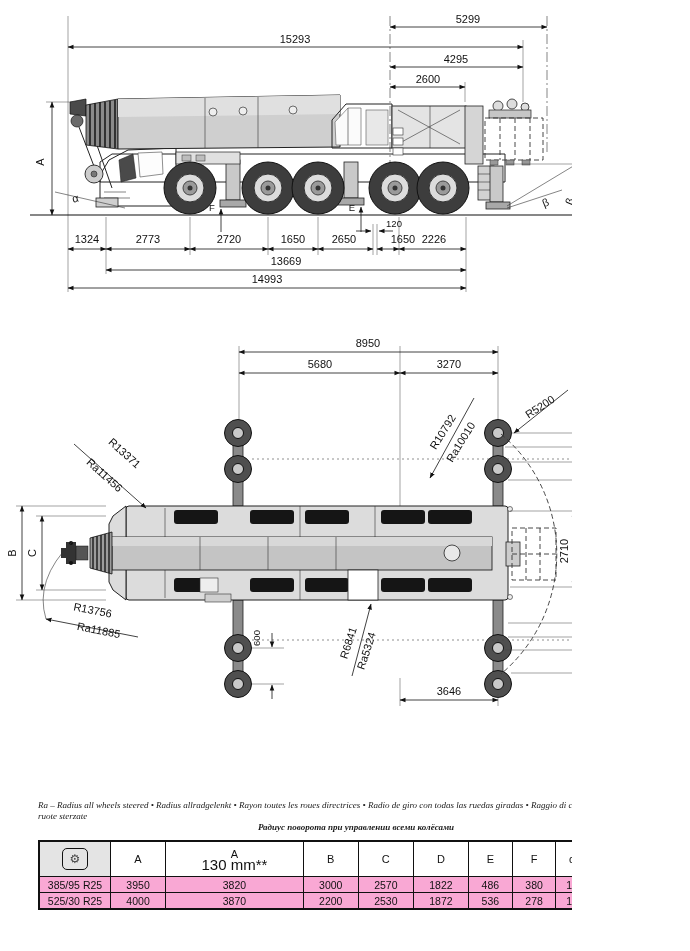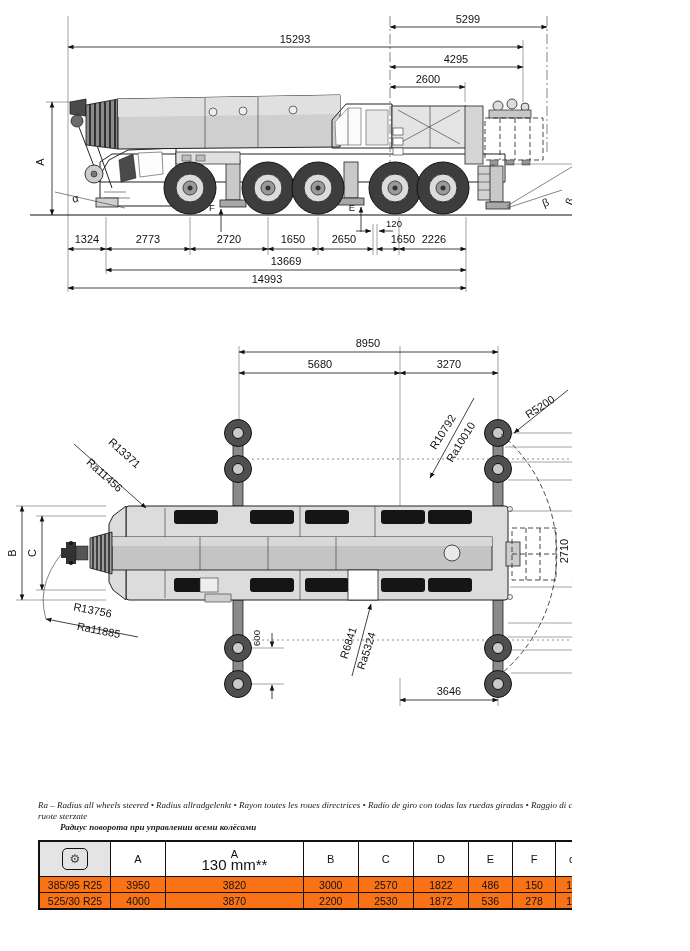--- a/index.html
+++ b/index.html
@@ -14,32 +14,32 @@
   .xl{stroke:#444;stroke-width:.5;fill:none;}
   .cl{stroke:#333;stroke-width:.6;fill:none;stroke-dasharray:10 3 2 3;}
   .ol{stroke:#222;stroke-width:1;fill:none;}
   .thin{stroke:#333;stroke-width:.6;fill:none;}
   .dash{stroke:#333;stroke-width:.9;fill:none;stroke-dasharray:5 3;}
   .dot{stroke:#444;stroke-width:.6;fill:none;stroke-dasharray:2 3;}
   
   .fnote{position:absolute;left:38px;font-family:"Liberation Serif","DejaVu Serif",serif;
          font-style:italic;font-size:9px;line-height:11px;color:#1a1a1a;}
   #fnote-ra{top:800px;width:614px;}
-  #fnote-ra .l2{margin-left:22px;font-weight:bold;}
+  #fnote-ra .l2{margin-left:22px;font-weight:bold;text-align:center;}
   #fnote-low{top:926px;}
   
   .spec-table{position:absolute;left:38px;top:840px;width:614px;border-collapse:collapse;
               border:2px solid #111;font-size:10.5px;}
   .spec-table th,.spec-table td{border:1px solid #111;text-align:center;vertical-align:middle;
               padding:0 2px;height:15px;font-weight:normal;}
   .spec-table thead th{height:34px;background:#fff;font-size:11px;}
   .spec-table thead th.c0{background:#e4e4e4;width:66px;}
   .spec-table .hdr2{font-size:15px;display:block;line-height:10px;}
   .spec-table .hdr1{display:block;line-height:12px;}
-  .spec-table tr.shade td,.spec-table tr.shade th{background:#f97316;}
+  .spec-table tr.shade td,.spec-table tr.shade th{background:#f9a8d4;}
   .spec-table tbody th{font-weight:normal;}
   .ticon{display:inline-flex;align-items:center;justify-content:center;width:24px;height:20px;
          border:1.3px solid #111;border-radius:5px;font-family:"DejaVu Sans",sans-serif;
          font-size:12px;color:#444;line-height:1;}
 </style>
 </head>
 <body>
 
 <div class="page">
 
@@ -447,21 +447,21 @@
   </thead>
   <tbody>
     <tr class="shade">
       <th>385/95 R25</th>
       <td>3950</td>
       <td>3820</td>
       <td>3000</td>
       <td>2570</td>
       <td>1822</td>
       <td>486</td>
-      <td>150</td>
+      <td>380</td>
       <td>14</td>
       <td>8</td>
       <td>6</td>
     </tr>
     <tr class="shade">
       <th>525/30 R25</th>
       <td>4000</td>
       <td>3870</td>
       <td>2200</td>
       <td>2530</td>

